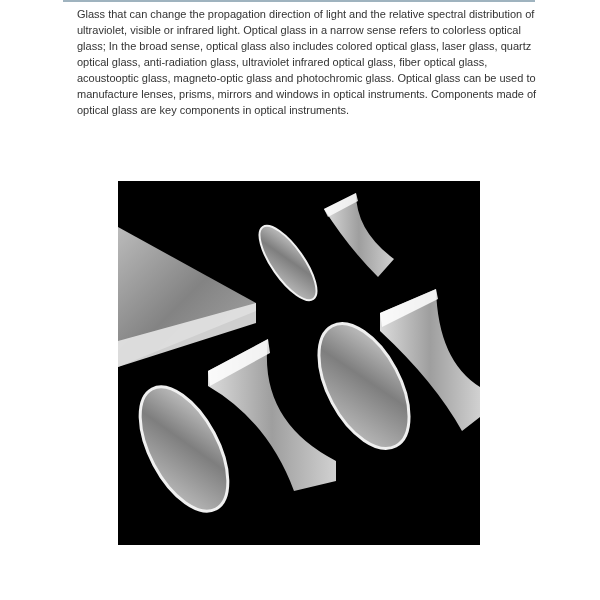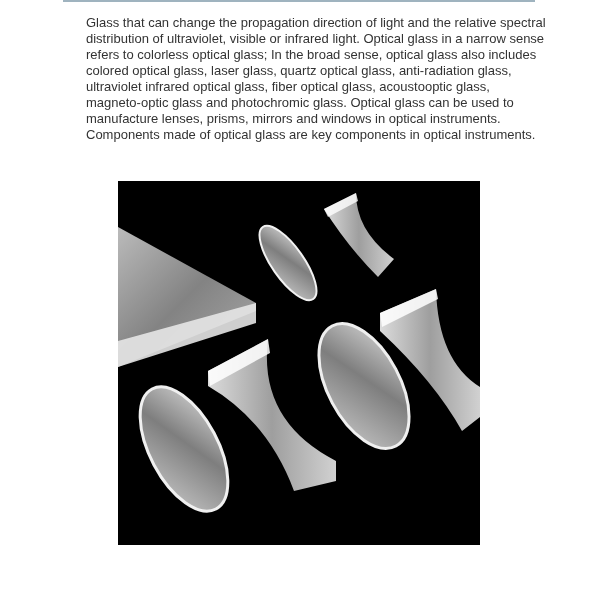--- a/index.html
+++ b/index.html
@@ -4,22 +4,22 @@
 <style>
   html, body { margin: 0; padding: 0; background: #ffffff; }
   body { width: 600px; height: 600px; position: relative; overflow: hidden; }
   .top-rule {
     position: absolute; left: 63px; top: 0; width: 472px; height: 2px;
     background: #9fb3bf;
   }
   .intro-text {
     position: absolute; left: 77px; top: 6px; width: 460px;
     font-family: "Liberation Sans", sans-serif;
-    font-size: 13px; line-height: 16px; color: #333333;
-    margin: 9px;
+    font-size: 11px; line-height: 16px; color: #333333;
+    margin: 0;
   }
   .photo {
     position: absolute; left: 118px; top: 181px; width: 362px; height: 364px;
     background: #000000; overflow: hidden;
   }
   .photo svg { display: block; width: 362px; height: 364px; }
 </style>
 </head>
 <body>
 

